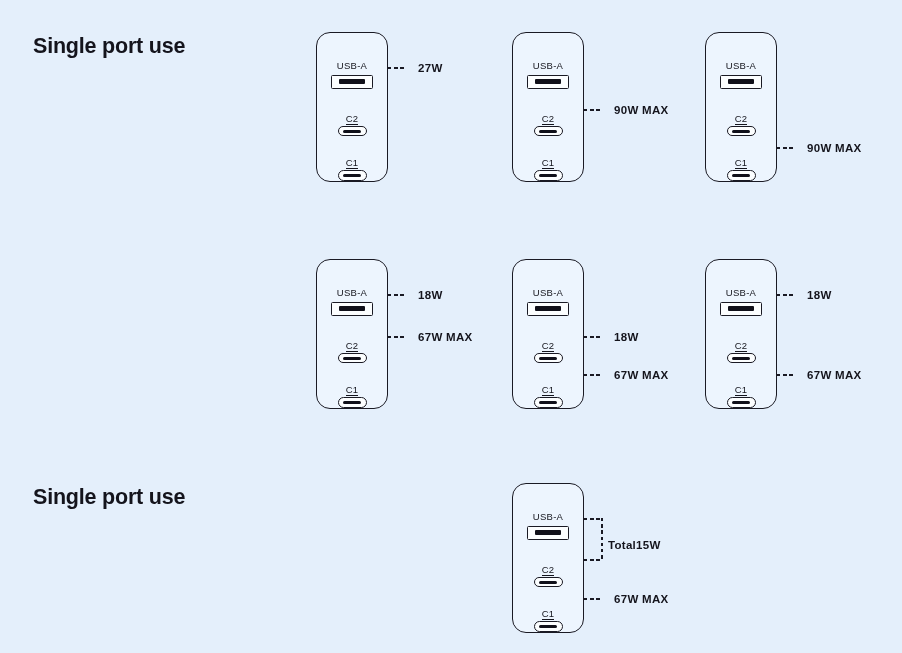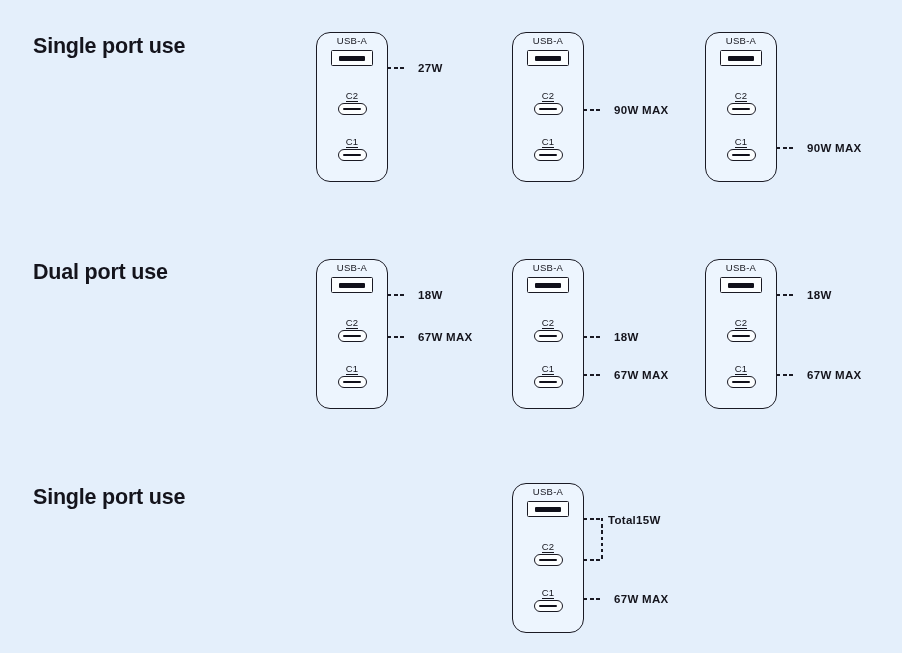--- a/index.html
+++ b/index.html
@@ -13,21 +13,21 @@
   .title {
     position:absolute; left:33px;
     font-size:21.5px; font-weight:700; letter-spacing:-0.2px;
     line-height:26px; white-space:nowrap;
   }
   .charger {
     position:absolute; width:72px; height:150px;
     border:1.6px solid #1a1a24; border-radius:14px;
     background:#edf5fe;
     display:flex; flex-direction:column; align-items:center;
-    padding-top:2px;
+    padding-top:27px;
   }
   .plabel {
     font-size:9.5px; line-height:11px; height:11px;
     letter-spacing:0.3px; font-weight:400; color:#14141c;
   }
   .plabel.u { border-bottom:1.2px solid #14141c; height:12px; }
   .m-c2 { margin-top:24px; }
   .m-c1 { margin-top:21px; }
   .usba {
     margin-top:4px; width:42px; height:16px;
@@ -58,21 +58,20 @@
   .vstub { position:absolute; width:2px;
     background:repeating-linear-gradient(180deg,#1a1a24 0 3.4px,transparent 3.4px 6.2px); }
   .blabel { position:absolute; }
 </style>
 </head>
 <body>
 
 <div class="canvas">
 
   <div class="title" style="top:33px">Single port use</div>
-  <div class="title" style="top:259px">Dual port use</div>
   <div class="title" style="top:484px">Single port use</div>
 
   <div class="charger" style="left:316px;top:32px">
     <span class="plabel">USB-A</span>
     <span class="usba">
         <i class="abar"></i>
       </span>
     <span class="plabel u m-c2">C2</span>
     <span class="cport">
         <i class="cbar"></i>
@@ -203,20 +202,20 @@
       </span>
     <span class="plabel u m-c1">C1</span>
     <span class="cport">
         <i class="cbar"></i>
       </span>
   </div>
 
   <i class="hstub" style="left:584px;top:518px"></i>
   <i class="hstub" style="left:584px;top:559px"></i>
   <i class="vstub" style="left:601px;top:518px;height:43px"></i>
-  <span class="atext blabel" style="left:608px;top:512px">Total15W</span>
+  <span class="atext blabel" style="left:608px;top:537px">Total15W</span>
 
   <div class="ann" style="left:584px;top:591px">
     <i class="dash"></i>
     <span class="atext">67W MAX</span>
   </div>
 
 </div>
 
 </body></html>

